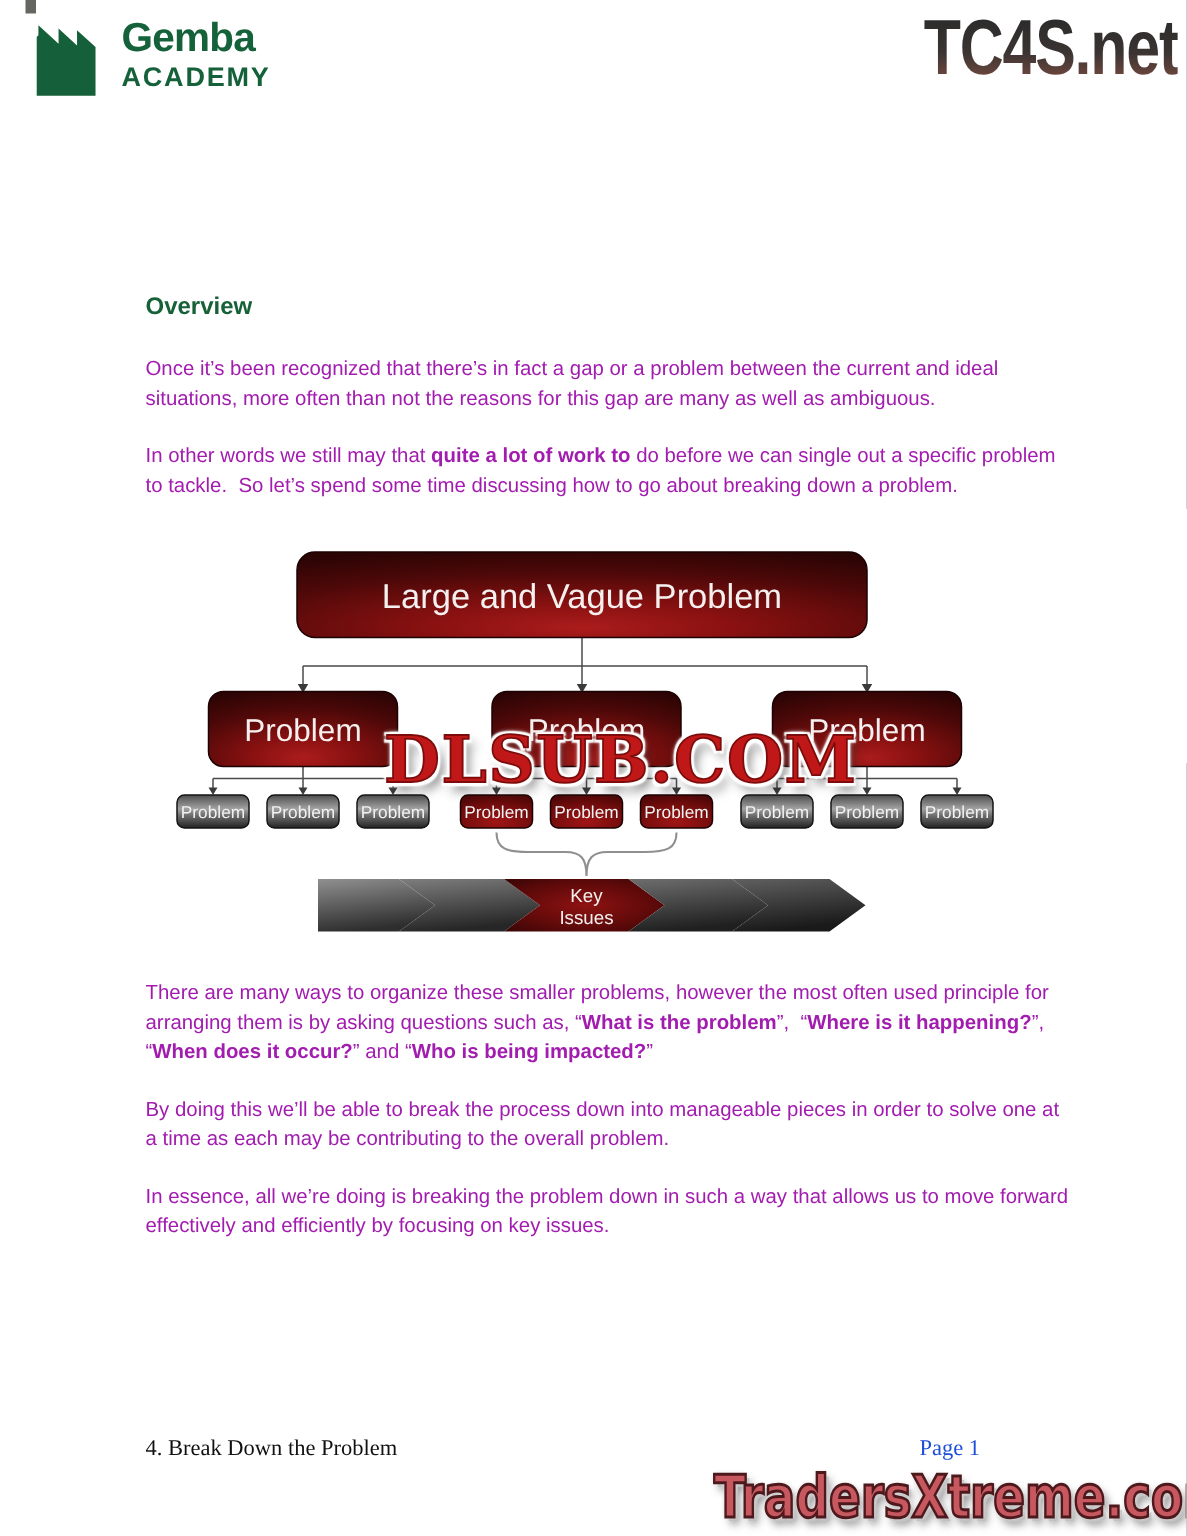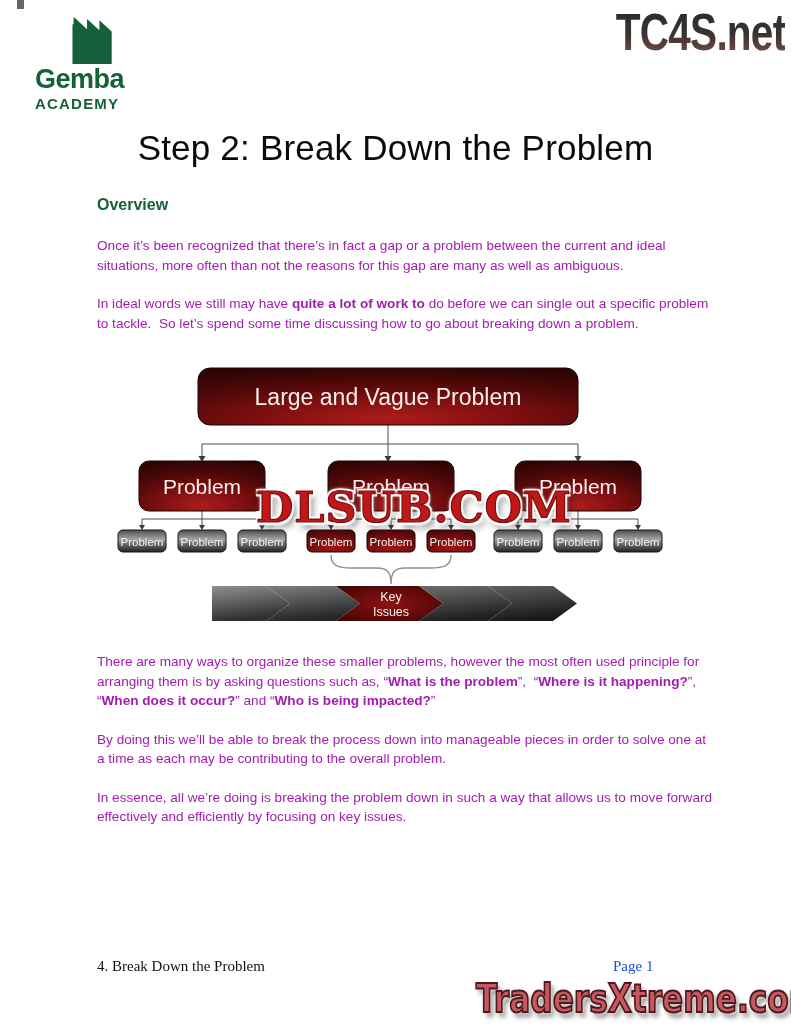--- a/index.html
+++ b/index.html
@@ -6,25 +6,25 @@
   body{background:#888;}
   .page{
     position:relative;
     width:791px;height:1024px;
     background:#ffffff;
     overflow:hidden;
     font-family:"Liberation Sans", sans-serif;
     color:#1a1a1a;
   }
   
-  .logo{position:absolute;left:30px;top:10px;display:flex;align-items:flex-end;flex-direction:column;}
+  .logo{position:absolute;left:20px;top:10px;display:flex;align-items:flex-start;}
   .logo svg{display:block;}
   .logo-text{margin-left:5px;margin-top:2px;line-height:1;}
   .logo-name{font-size:27px;font-weight:800;color:#14613a;letter-spacing:-0.5px;}
-  .logo-sub{font-size:15px;font-weight:700;color:#14613a;letter-spacing:1.2px;margin-top:3px;}
+  .logo-sub{font-size:18px;font-weight:700;color:#14613a;letter-spacing:1.2px;margin-top:3px;}
   .tc4s{
     position:absolute;top:2px;right:6px;
     font-size:52px;font-weight:800;letter-spacing:-1px;
     transform:scaleX(0.78);transform-origin:100% 0;
     background:linear-gradient(180deg,#2b2b2b 15%,#3a3432 55%,#7c4c41 90%);
     -webkit-background-clip:text;background-clip:text;color:transparent;
     filter:blur(0.4px);
     white-space:nowrap;
   }
   .corner-artifact{position:absolute;left:17px;top:0;width:7px;height:9px;background:#4b4b44;opacity:.85;}
@@ -83,26 +83,25 @@
         <path d="M8,96 L8,26 L10,24 L10,12 L34,34 L34,16 L56,36 L56,18 L78,38 L78,96 Z" fill="#15603a"></path>
       </svg>
     </span>
     <span class="logo-text">
       <div class="logo-name">Gemba</div>
       <div class="logo-sub">ACADEMY</div>
     </span>
   </div>
   <div class="tc4s">TC4S.net</div>
 
-  <div class="doc-title">Step 2: Break Down the Problem</div>
   <div class="overview">Overview</div>
 
   <div class="textblock tb-upper">
     <p><span>Once it’s been recognized that there’s in fact a gap or a problem between the current and ideal situations, more often than not the reasons for this gap are many as well as ambiguous.</span></p>
-    <p><span>In ideal words we still may have </span><b>quite a lot of work to</b><span> do before we can single out a specific problem to tackle.&nbsp; So let’s spend some time discussing how to go about breaking down a problem.</span></p>
+    <p><span>In other words we still may that </span><b>quite a lot of work to</b><span> do before we can single out a specific problem to tackle.&nbsp; So let’s spend some time discussing how to go about breaking down a problem.</span></p>
   </div>
 
   <div class="diagram">
     <svg width="791" height="270" viewBox="0 0 791 270">
       <defs>
         <radialGradient id="redBox" cx="50%" cy="88%" r="95%">
           <stop offset="0%" stop-color="#ab1c1c"></stop>
           <stop offset="28%" stop-color="#8a1111"></stop>
           <stop offset="68%" stop-color="#4d0808"></stop>
           <stop offset="100%" stop-color="#2b0404"></stop>

